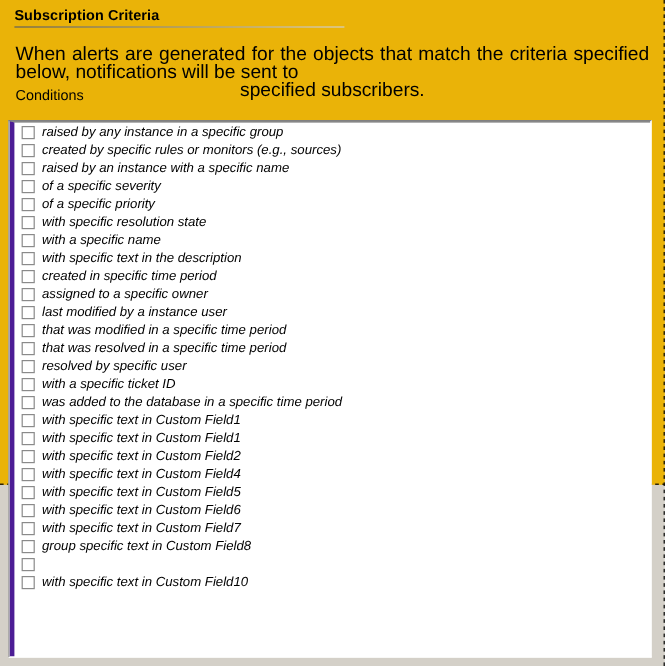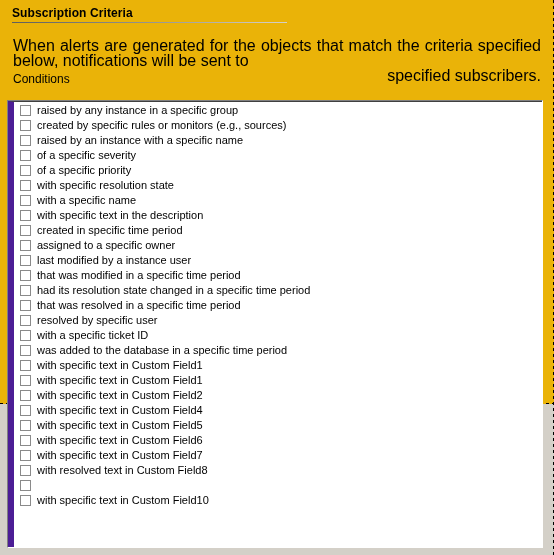--- a/index.html
+++ b/index.html
@@ -75,21 +75,21 @@
   
   .description {
     position: absolute;
     left: 13px;
     top: 38px;
     width: 528px;
     text-align: justify;
     line-height: 15px;
     font-size: 16px;
   }
-  .description .line2 { display: block; text-align: right; }
+  .description .line2 { display: block; text-align: center; }
 
   
   .conditions-label {
     position: absolute;
     left: 13px;
     top: 72px;
     font-size: 12px;
     white-space: nowrap;
   }
 
@@ -108,24 +108,25 @@
     border-bottom: 1px solid #ffffff;
     overflow: hidden;
   }
   .listbox-inner {
     position: absolute;
     left: 0;
     top: 0;
     right: 0;
     bottom: 0;
     border-top: 1px solid #404040;
-    border-left: 6px solid #4c1d95;
+    border-left: 4px solid #4c1d95;
     box-sizing: border-box;
     background: #ffffff;
     overflow: hidden;
+    font-style: italic;
   }
   .cond-list {
     position: absolute;
     left: 0;
     top: 1px;
     width: 100%;
     padding: 0;
     margin: 0;
     list-style: none;
   }
@@ -219,24 +220,20 @@
           <li class="cond-item">
             <span class="cond-checkbox"></span>
             <span class="cond-label">last modified by a instance user</span>
           </li>
           <li class="cond-item">
             <span class="cond-checkbox"></span>
             <span class="cond-label">that was modified in a specific time period</span>
           </li>
           <li class="cond-item">
             <span class="cond-checkbox"></span>
-            <span class="cond-label">had its resolution state changed in a specific time period</span>
-          </li>
-          <li class="cond-item">
-            <span class="cond-checkbox"></span>
             <span class="cond-label">that was resolved in a specific time period</span>
           </li>
           <li class="cond-item">
             <span class="cond-checkbox"></span>
             <span class="cond-label">resolved by specific user</span>
           </li>
           <li class="cond-item">
             <span class="cond-checkbox"></span>
             <span class="cond-label">with a specific ticket ID</span>
           </li>
@@ -267,21 +264,21 @@
           <li class="cond-item">
             <span class="cond-checkbox"></span>
             <span class="cond-label">with specific text in Custom Field6</span>
           </li>
           <li class="cond-item">
             <span class="cond-checkbox"></span>
             <span class="cond-label">with specific text in Custom Field7</span>
           </li>
           <li class="cond-item">
             <span class="cond-checkbox"></span>
-            <span class="cond-label">with resolved text in Custom Field8</span>
+            <span class="cond-label">group specific text in Custom Field8</span>
           </li>
           <li class="cond-item">
             <span class="cond-checkbox"></span>
           </li>
           <li class="cond-item">
             <span class="cond-checkbox"></span>
             <span class="cond-label">with specific text in Custom Field10</span>
           </li>
         </ul>
     </div>

